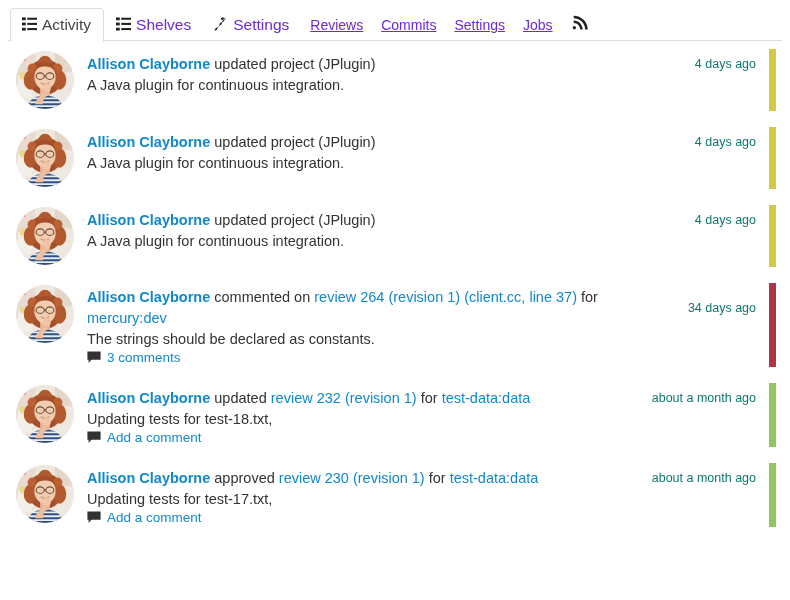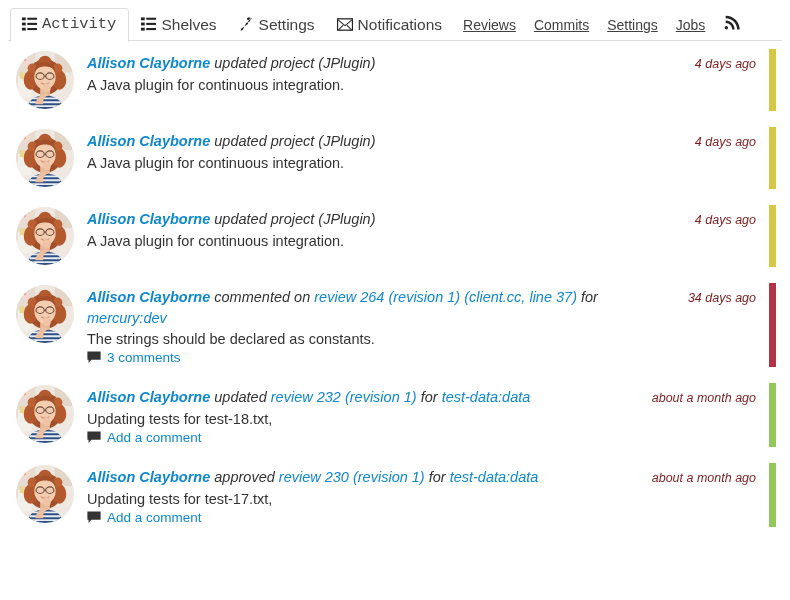--- a/index.html
+++ b/index.html
@@ -41,41 +41,40 @@
     display: flex;
     align-items: center;
     gap: 5px;
     line-height: 1;
     box-sizing: border-box;
     white-space: nowrap;
     cursor: pointer;
   }
   .tab .tab-label {
     font-size: 15.5px;
-    color: #404040;
+    color: #6d28d9;
   }
   .tab.icon-tab {
     padding: 8px 10px 9px 10px;
     margin-right: 2px;
   }
   .tab.plain-tab {
     padding: 8px 9px 9px 9px;
   }
   .tab.plain-tab .tab-label {
     font-size: 14px;
     text-decoration: underline;
   }
   .tab.active {
     background: #ffffff;
     border: 1px solid #dddddd;
     border-bottom: 1px solid #ffffff;
     border-radius: 4px 4px 0 0;
     padding: 8px 12px 9px 11px;
     margin-bottom: -1px;
-    font-family: Liberation Mono, monospace;
   }
   .tab.active .tab-label {
     color: #444444;
   }
   .tab-icon {
     display: inline-block;
     flex: 0 0 auto;
     line-height: 0;
     color: #222222;
   }
@@ -123,36 +122,35 @@
   .avatar svg { display:block; width:100%; height:100%; }
 
   
   .row-body {
     flex: 1 1 auto;
     min-width: 0;
     padding-top: 2px;
   }
   .row-line {
     display: flex;
-    align-items: flex-start;
+    align-items: center;
     gap: 16px;
-    font-style: italic;
   }
   .row-text {
     flex: 1 1 auto;
     min-width: 0;
     font-size: 14.5px;
     line-height: 21px;
     color: #333333;
     word-wrap: break-word;
   }
   .row-time {
     flex: 0 0 auto;
     font-size: 12.5px;
-    color: #7f1d1d;
+    color: #0f766e;
     line-height: 21px;
     padding-top: 1px;
     white-space: nowrap;
     text-align: right;
   }
   .desc {
     font-size: 14.5px;
     line-height: 21px;
     color: #333333;
   }
@@ -214,31 +212,20 @@
         </span>
         <span class="tab-label">Shelves</span>
       </div>
       <div class="tab icon-tab">
         <span class="tab-icon">
           <svg width="15" height="15" viewBox="0 0 16 16" fill="#222222">
             <path d="M14.6 2.6a4.3 4.3 0 0 0-5 4.9L1.9 12l-.5 2.1 2.1-.5 4.6-7.7a4.3 4.3 0 0 0 4.9-5L10.8 3.4 9.2 3l-.4-1.6L11 .5z" transform="rotate(-4 8 8)"></path>
           </svg>
         </span>
         <span class="tab-label">Settings</span>
-      </div>
-      <div class="tab icon-tab">
-        <span class="tab-icon">
-          <svg width="16" height="13" viewBox="0 0 18 14" fill="#222222">
-            <rect x="0.6" y="0.6" width="16.8" height="12.8" fill="none" stroke="#222222" stroke-width="1.4"></rect>
-            <path d="M1.2 1.2 L9 7.6 L16.8 1.2 L16.8 2.6 L9 9.1 L1.2 2.6 Z"></path>
-            <path d="M1.2 12.8 L6.4 7.2 L7.3 8.0 L2.2 13.4 Z"></path>
-            <path d="M16.8 12.8 L11.6 7.2 L10.7 8.0 L15.8 13.4 Z"></path>
-          </svg>
-        </span>
-        <span class="tab-label">Notifications</span>
       </div>
       <div class="tab plain-tab">
         <span class="tab-label">Reviews</span>
       </div>
       <div class="tab plain-tab">
         <span class="tab-label">Commits</span>
       </div>
       <div class="tab plain-tab">
         <span class="tab-label">Settings</span>
       </div>

